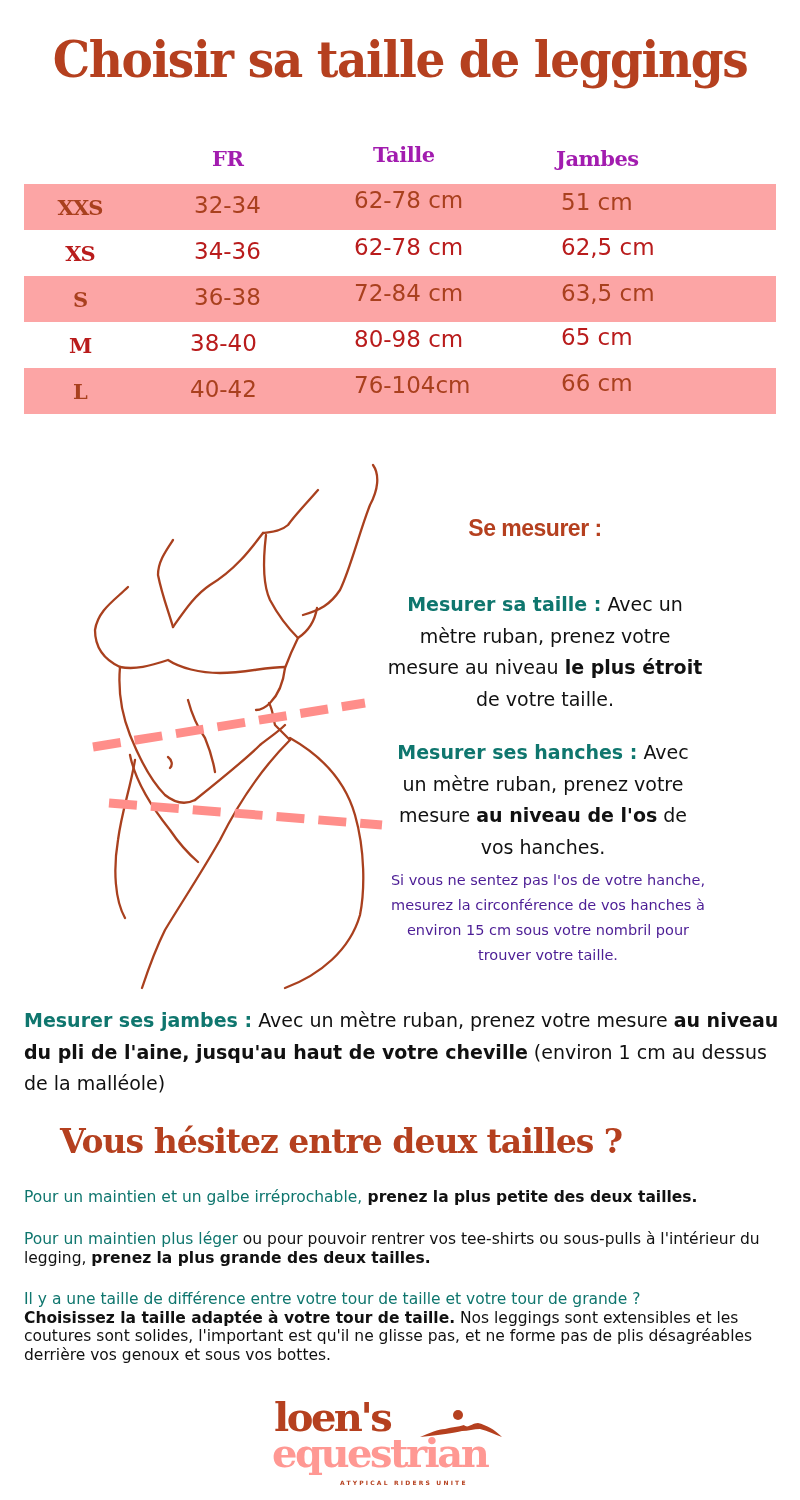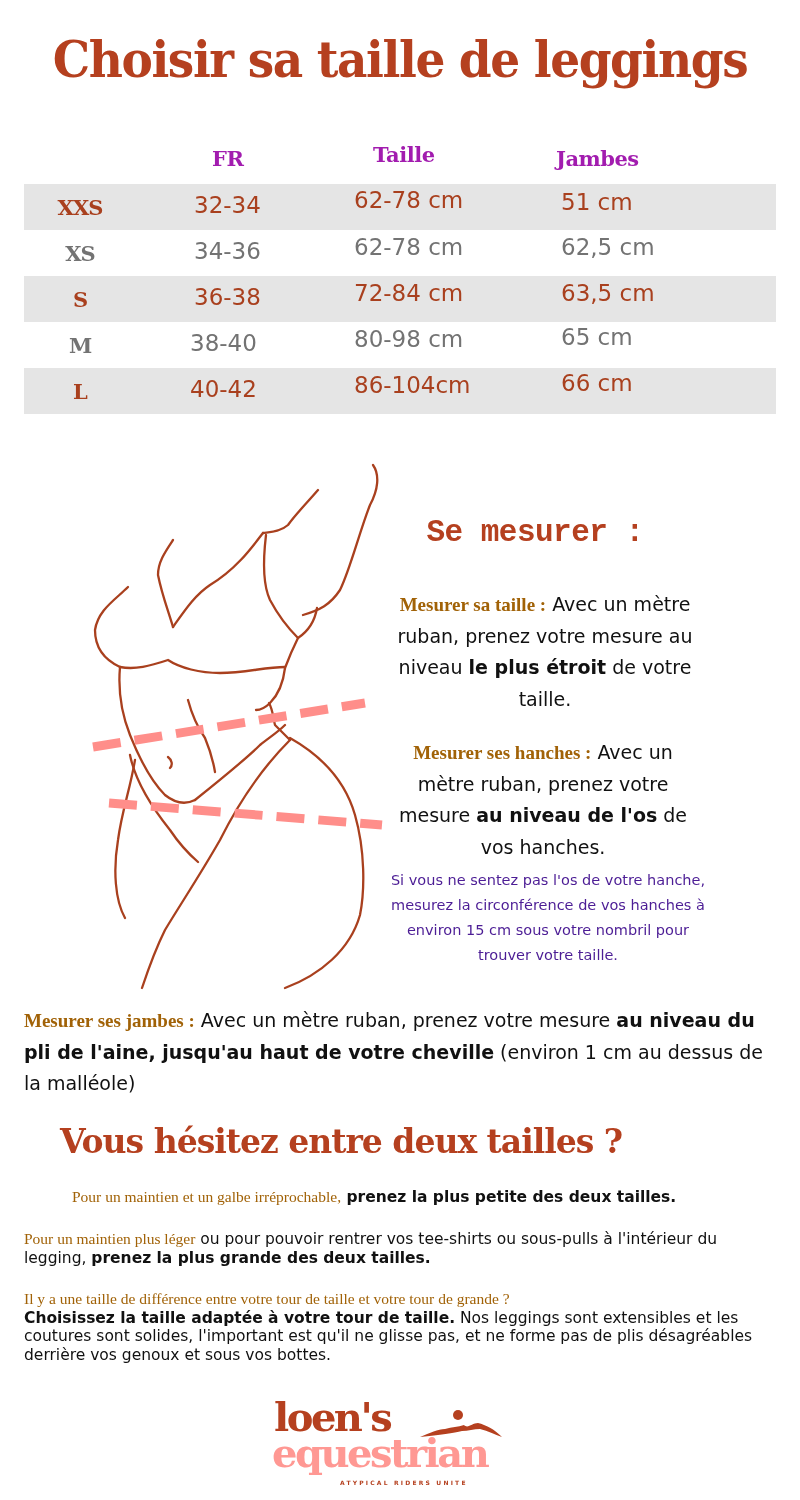--- a/index.html
+++ b/index.html
@@ -13,42 +13,42 @@
     }
 
     
     #size-table { position: absolute; left: 24px; top: 140px; width: 752px; }
     .thead { position: relative; height: 44px; }
     .thead span {
       position: absolute; top: 6px; font-family: "DejaVu Serif", serif; font-weight: bold;
       font-size: 21px; color: #a21caf; letter-spacing: -0.5px;
     }
     .trow { position: relative; height: 46px; }
-    .trow.band { background: #e5e5e5; }
+    .trow.band { background: #fca5a5; }
     .trow span { position: absolute; top: 8px; font-size: 23px; }
     .trow .size {
       width: 112px; text-align: center; font-family: "DejaVu Serif", serif;
       font-weight: bold; font-size: 21px; top: 11px; letter-spacing: -1px;
     }
     .trow.dark span { color: #a9401e; }
-    .trow.light span { color: #737373; }
+    .trow.light span { color: #b91c1c; }
 
     
     #illustration { position: absolute; left: 80px; top: 460px; width: 320px; height: 530px; }
 
     
     #measure-title {
       position: absolute; left: 390px; top: 515px; width: 290px; text-align: center;
-      font-family: Liberation Mono, monospace; font-weight: bold; font-size: 31px;
+      font-family: Liberation Sans, sans-serif; font-weight: bold; font-size: 23px;
       color: #b5401f; letter-spacing: -0.5px;
     }
     .centered-block {
       position: absolute; text-align: center; font-size: 19px; line-height: 31.5px; color: #111;
     }
-    .accent { color: #a16207; font-weight: bold; font-family: Liberation Serif, serif; }
+    .accent { color: #0f766e; font-weight: bold; }
     b { font-weight: bold; }
     #waist-text { left: 385px; top: 589px; width: 320px; }
     #hips-text { left: 383px; top: 737px; width: 320px; }
     #hips-note {
       position: absolute; left: 383px; top: 868px; width: 330px; text-align: center;
       font-size: 14.5px; line-height: 25px; color: #4c1d95;
     }
 
     #legs-text {
       position: absolute; left: 24px; top: 1005px; width: 760px; font-size: 19px; line-height: 31.5px;
@@ -113,21 +113,21 @@
   </div>
   <div class="trow light">
     <span class="size">M</span>
     <span style="left:166px;">38-40</span>
     <span style="left:330px; top:4px;">80-98 cm</span>
     <span style="left:537px; top:2px;">65 cm</span>
   </div>
   <div class="trow band dark">
     <span class="size">L</span>
     <span style="left:166px;">40-42</span>
-    <span style="left:330px; top:4px;">86-104cm</span>
+    <span style="left:330px; top:4px;">76-104cm</span>
     <span style="left:537px; top:2px;">66 cm</span>
   </div>
 </div>
 
 <svg id="illustration" viewBox="0 0 320 530" fill="none">
   <g stroke="#a9401e" stroke-width="2.3" stroke-linecap="round" stroke-linejoin="round">
 
     <path d="M293 5 C300 15 298 30 290 45 C280 70 270 110 260 130 C250 145 240 150 223 155"></path>
     <path d="M238 30 C225 45 215 55 208 65 C200 72 190 72 183 73"></path>
     <path d="M183 73 C170 90 155 110 130 125 C115 135 105 150 93 167"></path>
@@ -176,21 +176,21 @@
 
 <div id="hips-note">Si vous ne sentez pas l'os de votre hanche, mesurez la circonférence de vos hanches à environ 15 cm sous votre nombril pour trouver votre taille.</div>
 
 <div id="legs-text">
   <span class="accent">Mesurer ses jambes :</span><span> Avec un mètre ruban, prenez votre mesure </span><b>au niveau du pli de l'aine, jusqu'au haut de votre cheville</b><span> (environ 1 cm au dessus de la malléole)</span>
 </div>
 
 <div id="hesitate-title">Vous hésitez entre deux tailles ?</div>
 
 <div id="tip1" class="tip">
-  <span class="accent" style="font-weight:normal;margin-left:48px;">Pour un maintien et un galbe irréprochable,</span><b> prenez la plus petite des deux tailles.</b>
+  <span class="accent" style="font-weight:normal;">Pour un maintien et un galbe irréprochable,</span><b> prenez la plus petite des deux tailles.</b>
 </div>
 
 <div id="tip2" class="tip">
   <span class="accent" style="font-weight:normal;text-align:right;">Pour un maintien plus léger</span><span> ou pour pouvoir rentrer vos tee-shirts ou sous-pulls à l'intérieur du legging, </span><b>prenez la plus grande des deux tailles.</b>
 </div>
 
 <div id="tip3" class="tip">
   <div class="accent" style="font-weight:normal;">Il y a une taille de différence entre votre tour de taille et votre tour de grande ?</div>
   <b>Choisissez la taille adaptée à votre tour de taille.</b><span> Nos leggings sont extensibles et les coutures sont solides, l'important est qu'il ne glisse pas, et ne forme pas de plis désagréables derrière vos genoux et sous vos bottes.</span>
 </div>

